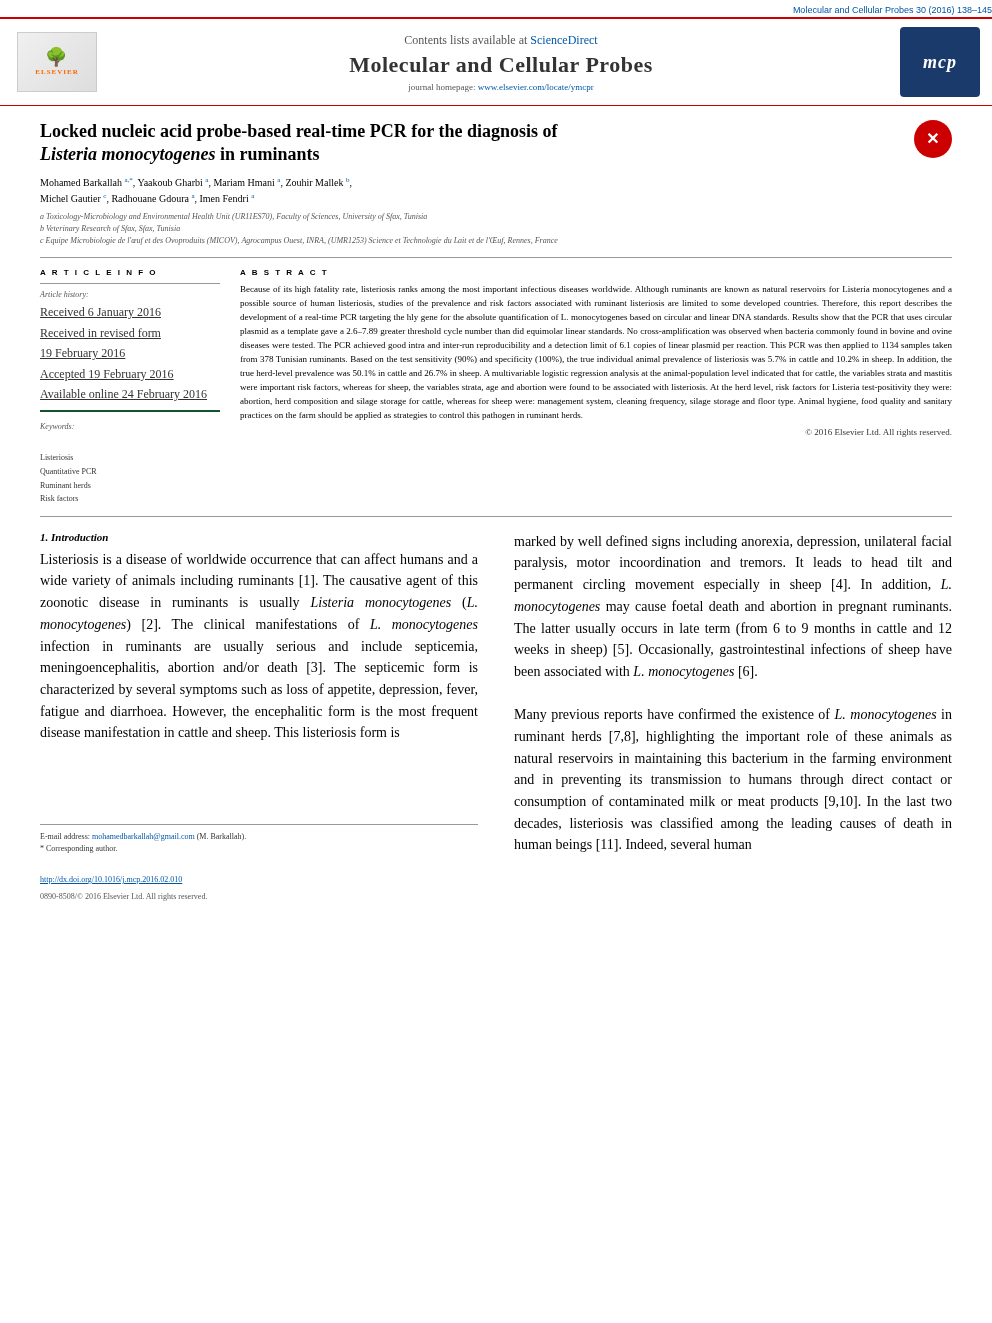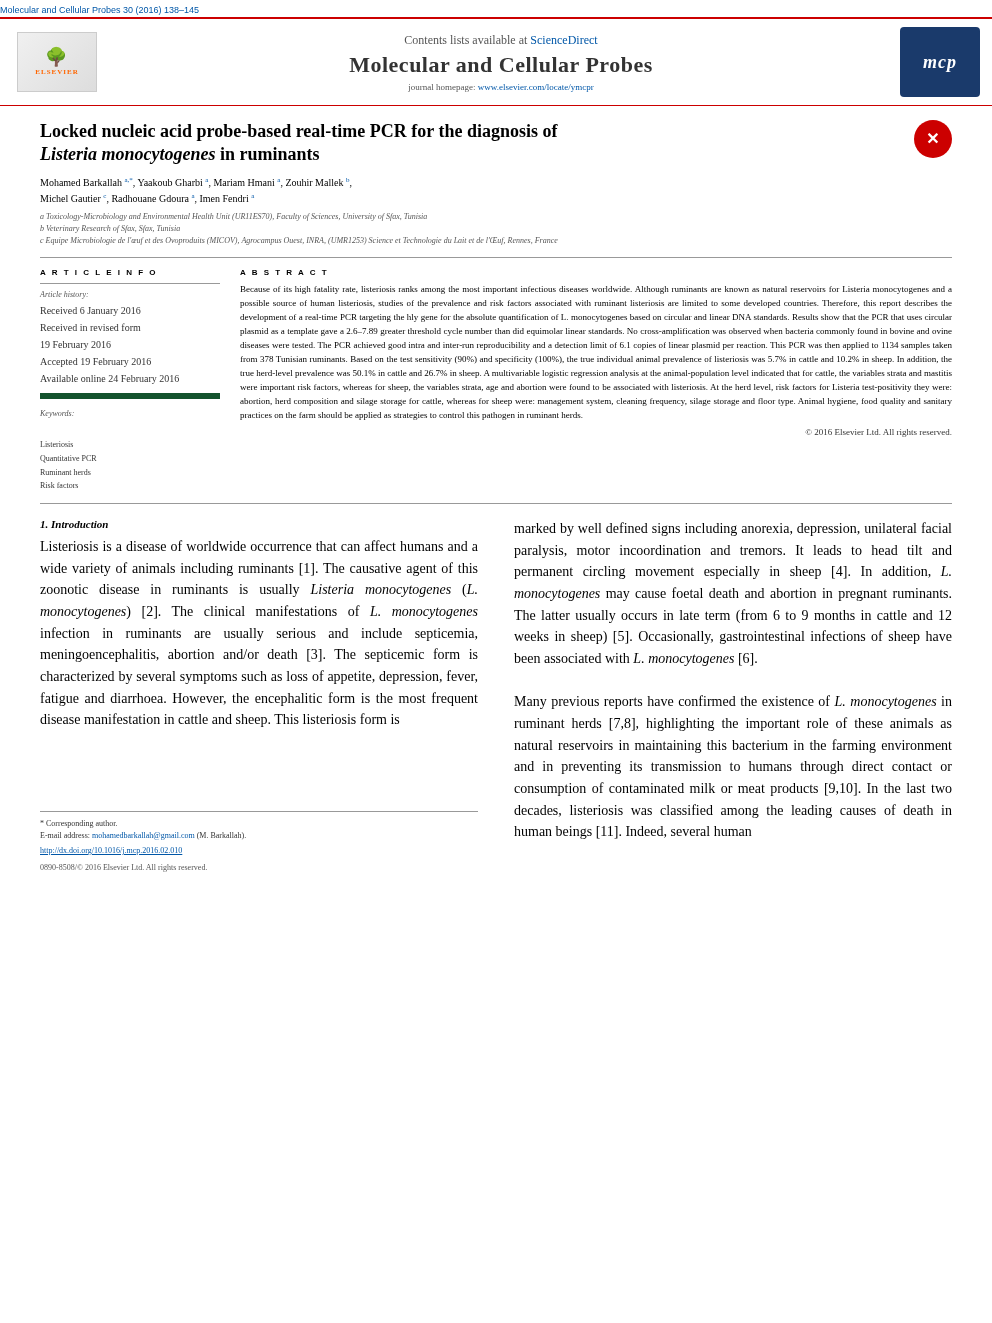--- a/index.html
+++ b/index.html
@@ -197,36 +197,37 @@
       letter-spacing: 3px;
       text-transform: uppercase;
       color: #000;
       font-weight: bold;
       margin-bottom: 6px;
       font-family: Arial, sans-serif;
     }
 
     .info-box {
       border-top: 1px solid #999;
-      border-bottom: 6px solid #14532d;
+      border-bottom: 2px solid #14532d;
       padding: 6px 0;
       margin-bottom: 10px;
     }
 
     .info-label {
       font-size: 8px;
       font-style: italic;
       color: #555;
       margin-bottom: 3px;
     }
 
     .info-dates {
-      font-size: 10px;
+      font-size: 12px;
       color: #333;
       line-height: 1.7;
+      text-decoration: underline;
     }
 
     .keywords-section {
       margin-top: 8px;
     }
 
     .keywords-label {
       font-size: 8px;
       font-style: italic;
       color: #555;
@@ -299,33 +300,33 @@
     }
 
     .footnote-text a {
       color: #0057a8;
       text-decoration: none;
     }
 
     .doi-line {
       font-size: 8px;
       color: #0057a8;
-      margin-top: 4px;
+      margin-top: 20px;
     }
 
     .bottom-bar {
       margin-top: 8px;
       font-size: 8px;
       color: #555;
     }
   </style>
 </head>
 <body>
 
-<div style="text-align:left; padding: 5px 0 2px 0; font-size:9px; color:#0057a8; font-family: Arial, sans-serif;">
+<div style="text-align:right; padding: 5px 0 2px 0; font-size:9px; color:#0057a8; font-family: Arial, sans-serif;">
   <span>Molecular and Cellular Probes 30 (2016) 138–145</span>
 </div>
 
 <div class="journal-header">
   <div class="journal-header-left">
     <div class="elsevier-logo">
       <span class="tree-art">🌳</span>
       <span class="brand">ELSEVIER</span>
     </div>
   </div>
@@ -414,26 +415,26 @@
 
   <div class="body-section">
     <div class="body-left">
       <div class="section-heading">1. Introduction</div>
       <div class="body-text">
         <p>Listeriosis is a disease of worldwide occurrence that can affect humans and a wide variety of animals including ruminants [1]. The causative agent of this zoonotic disease in ruminants is usually <em>Listeria monocytogenes</em> (<em>L. monocytogenes</em>) [2]. The clinical manifestations of <em>L. monocytogenes</em> infection in ruminants are usually serious and include septicemia, meningoencephalitis, abortion and/or death [3]. The septicemic form is characterized by several symptoms such as loss of appetite, depression, fever, fatigue and diarrhoea. However, the encephalitic form is the most frequent disease manifestation in cattle and sheep. This listeriosis form is</p>
       </div>
 
       <div class="footnote-section" style="margin-top: 80px;">
         <div class="footnote-text">
-          <span>* Corresponding author.</span>
-        </div>
-        <div class="footnote-text">
           <span>E-mail address:</span>
           <a href="#" style="color:#0057a8;">mohamedbarkallah@gmail.com</a>
           <span>(M. Barkallah).</span>
+        </div>
+        <div class="footnote-text">
+          <span>* Corresponding author.</span>
         </div>
         <div class="doi-line">
           <a href="#" style="color:#0057a8; font-size:8px;">http://dx.doi.org/10.1016/j.mcp.2016.02.010</a>
         </div>
         <div class="bottom-bar">0890-8508/© 2016 Elsevier Ltd. All rights reserved.</div>
       </div>
     </div>
 
     <div class="body-right">
       <div class="body-text">

